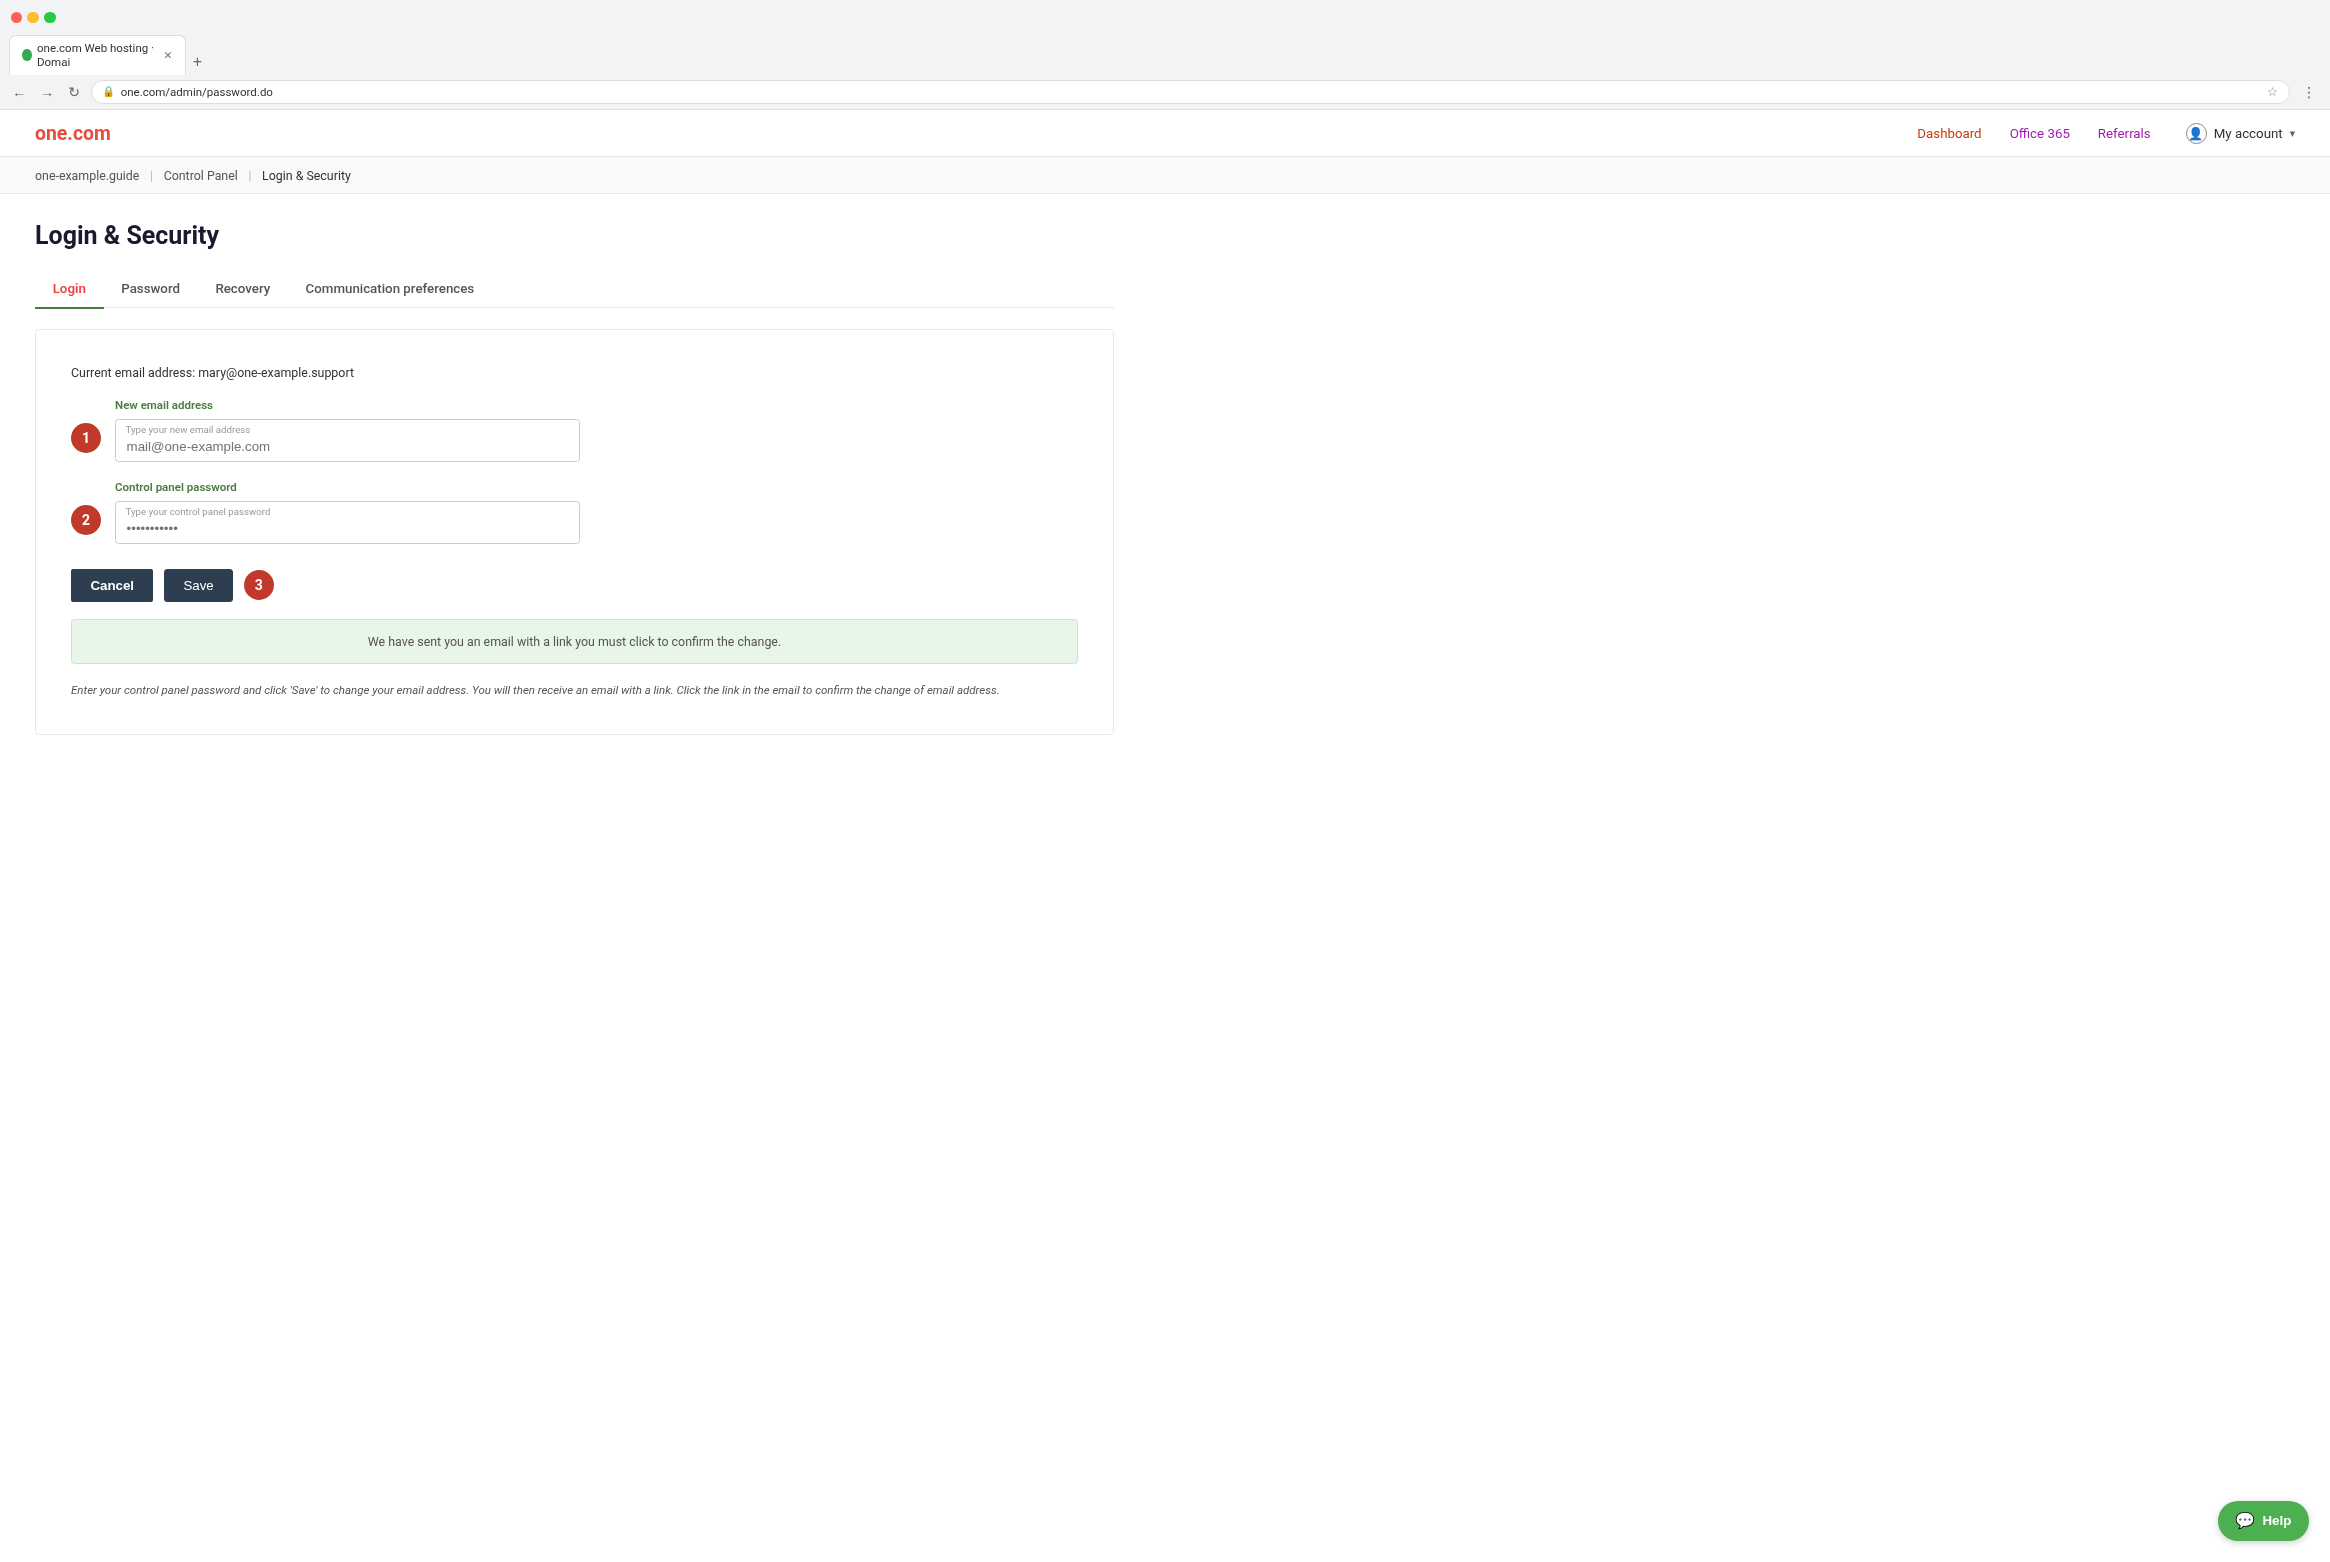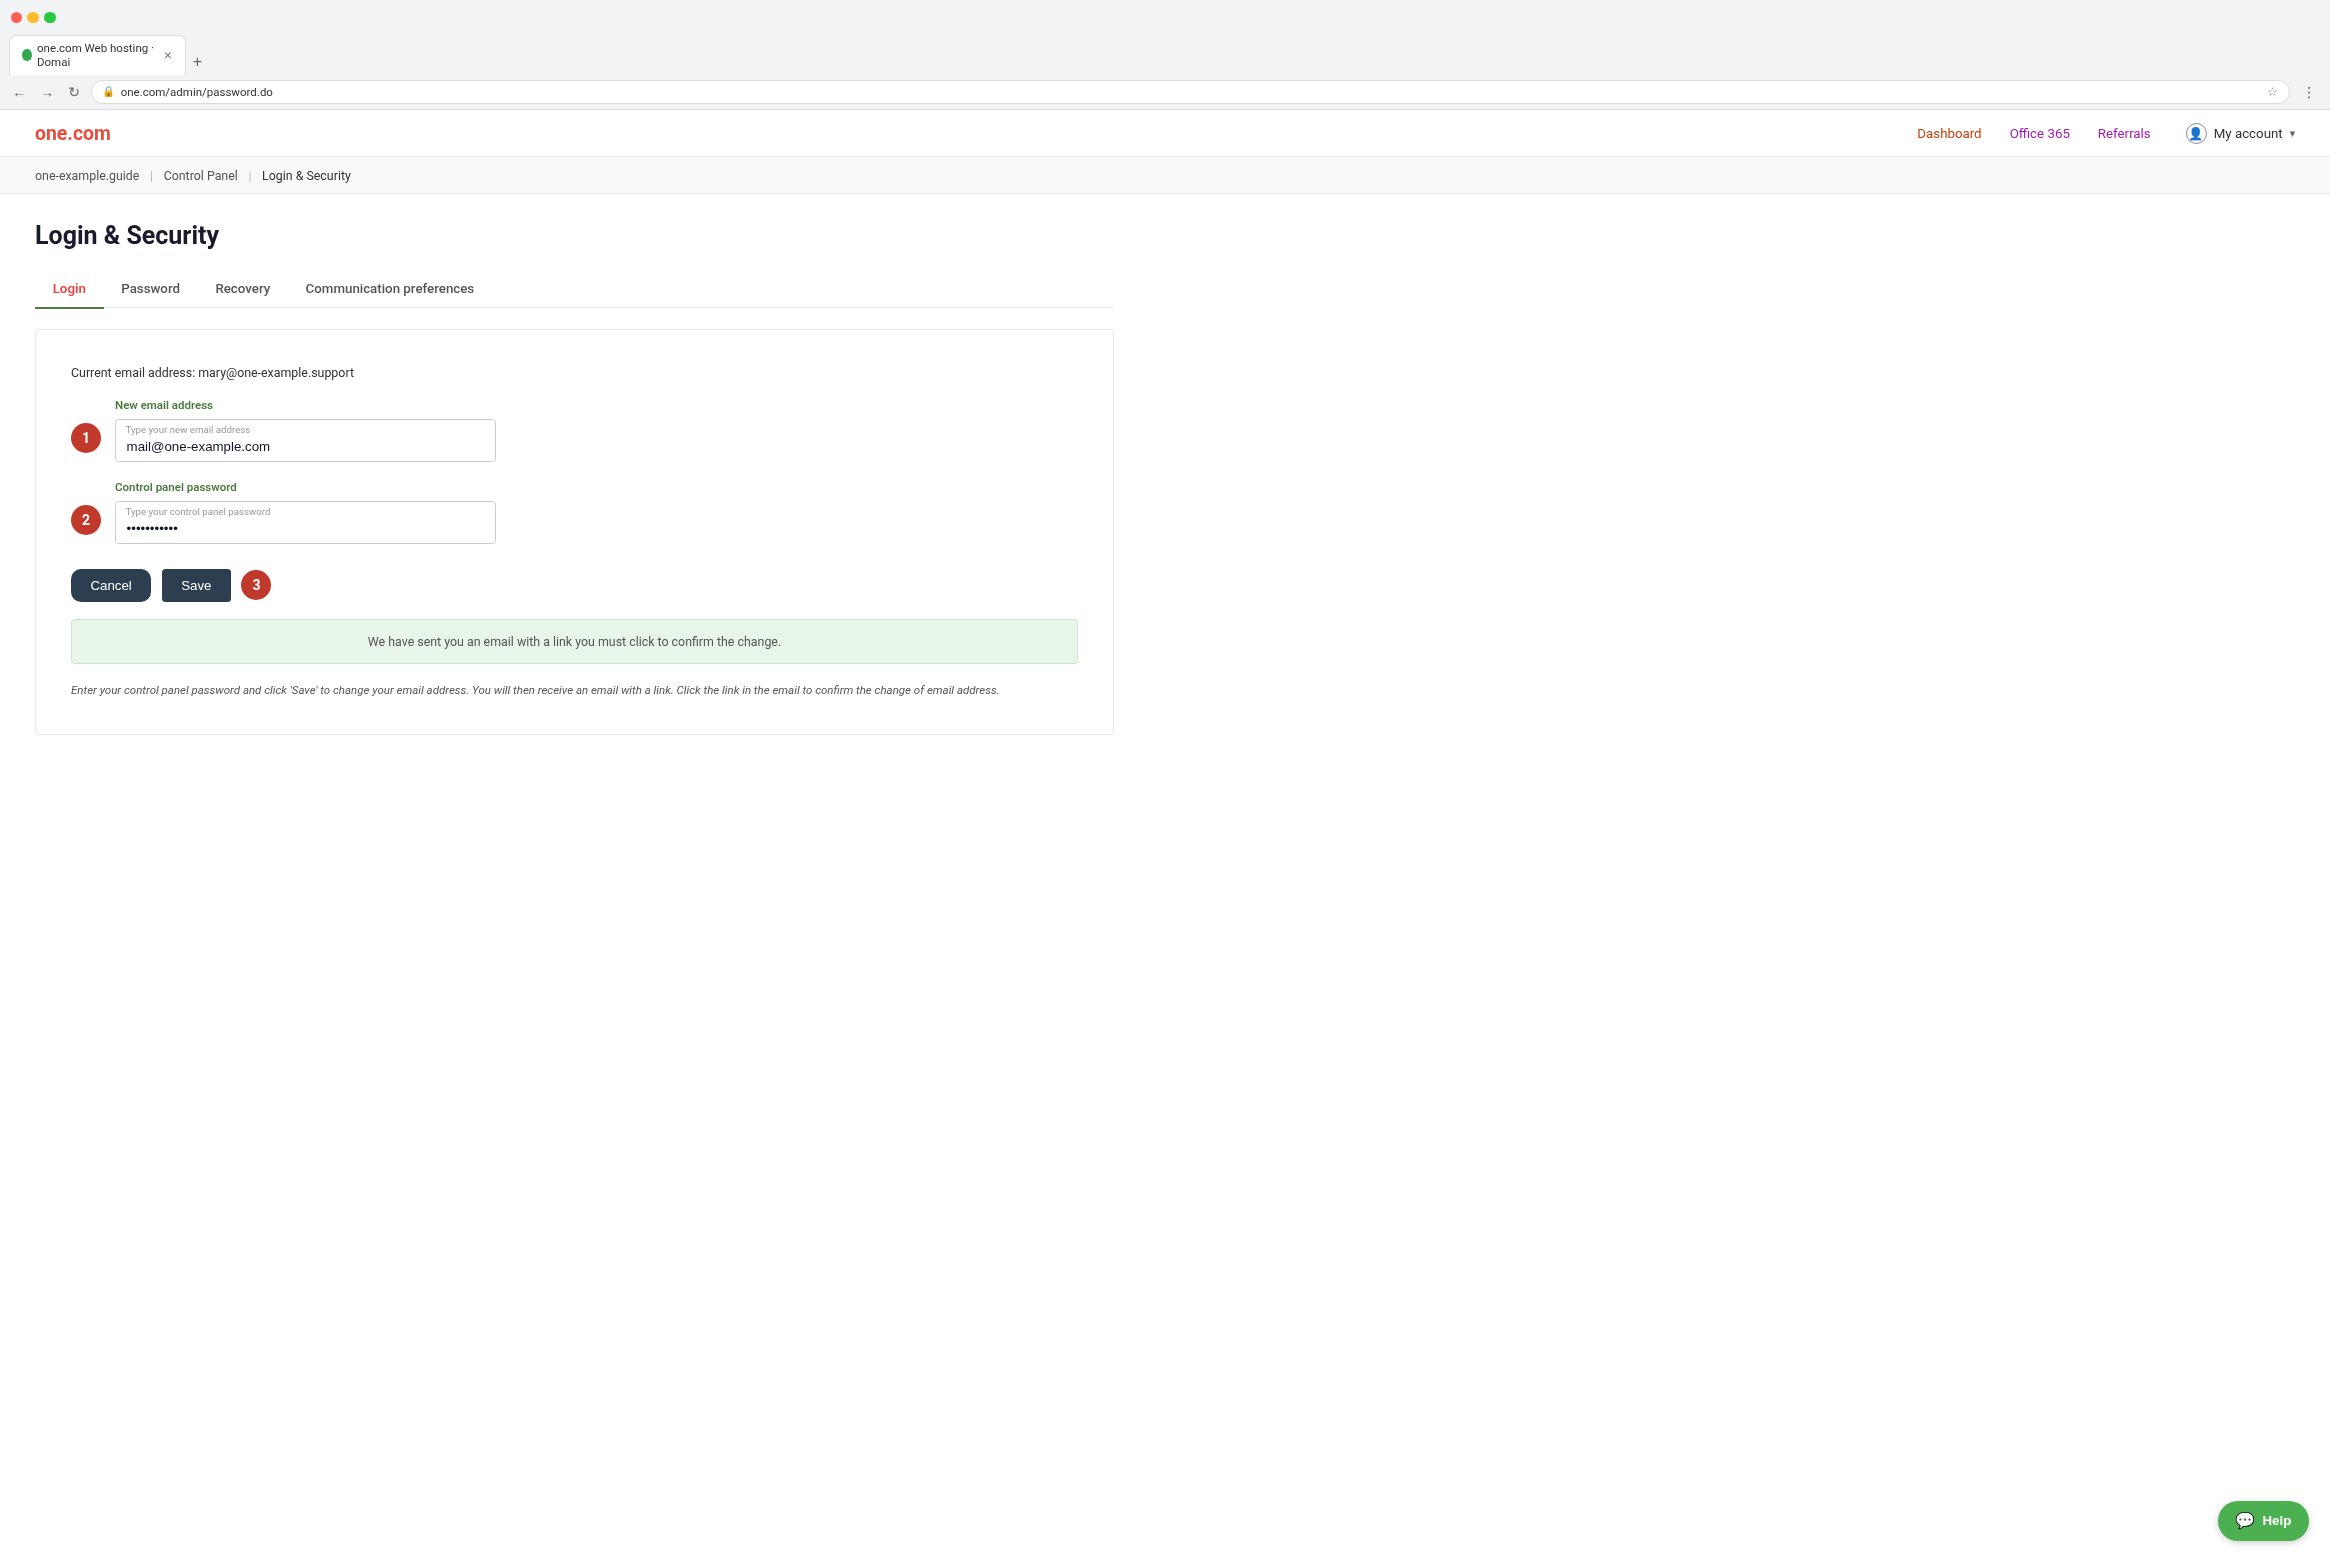--- a/index.html
+++ b/index.html
@@ -51,25 +51,25 @@
     .tab-item { padding: 10.6px 17.7px; font-size: 13.3px; font-weight: 500; color: #555; cursor: pointer; border-bottom: 2.7px solid transparent; margin-bottom: -1.8px; }
     .tab-item.active { color: #ef4444; border-bottom: 2.7px solid #4a7c3f; font-weight: 600; }
 
     
     .card { border: 0.9px solid #e8e8e8; border-radius: 3.5px; padding: 35px; background: #fff; }
     .card-title { font-size: 19.4px; font-weight: 700; color: #1a1a2e; margin-bottom: 10.6px; }
     .current-email { font-size: 12.4px; color: #333; margin-bottom: 17.7px; }
     .field-label { font-size: 11.5px; color: #4a7c3f; font-weight: 600; margin-bottom: 7px; }
     .input-wrapper { position: relative; margin-bottom: 17.7px; }
     .input-placeholder { position: absolute; top: 5.3px; left: 10.6px; font-size: 9.7px; color: #999; }
-    .form-input { width: 381px; padding: 19.4px 10.6px 7px; border: 0.9px solid #ccc; border-radius: 3.5px; font-size: 13.3px; color: #0f172a; outline: none; background: #fff; }
+    .form-input { width: 465px; padding: 19.4px 10.6px 7px; border: 0.9px solid #ccc; border-radius: 3.5px; font-size: 13.3px; color: #737373; outline: none; background: #fff; }
 
     
     .btn-row { display: flex; align-items: center; gap: 10.6px; margin-top: 7px; margin-bottom: 17.7px; }
-    .btn-cancel { padding: 8.8px 19.4px; background: #2c3e50; color: #fff; border: none; border-radius: 10px; font-size: 13.3px; font-weight: 400; cursor: pointer; }
+    .btn-cancel { padding: 8.8px 19.4px; background: #2c3e50; color: #fff; border: none; border-radius: 2px; font-size: 13.3px; font-weight: 700; cursor: pointer; }
     .btn-save { padding: 8.8px 19.4px; background: #2c3e50; color: #fff; border: none; border-radius: 3.5px; font-size: 13.3px; font-weight: 500; cursor: pointer; }
     .step-badge { width: 30px; height: 30px; border-radius: 50%; background: #c0392b; color: #fff; font-size: 14px; font-weight: 700; display: flex; align-items: center; justify-content: center; }
 
     
     .success-banner { background: #e8f5e9; border: 0.9px solid #c8e6c9; border-radius: 3.5px; padding: 14px; margin-bottom: 17.7px; color: #555; font-size: 12.4px; text-align: center; }
 
     
     .footer-note { font-size: 11.5px; color: #555; font-style: italic; line-height: 1.5; }
 
     

